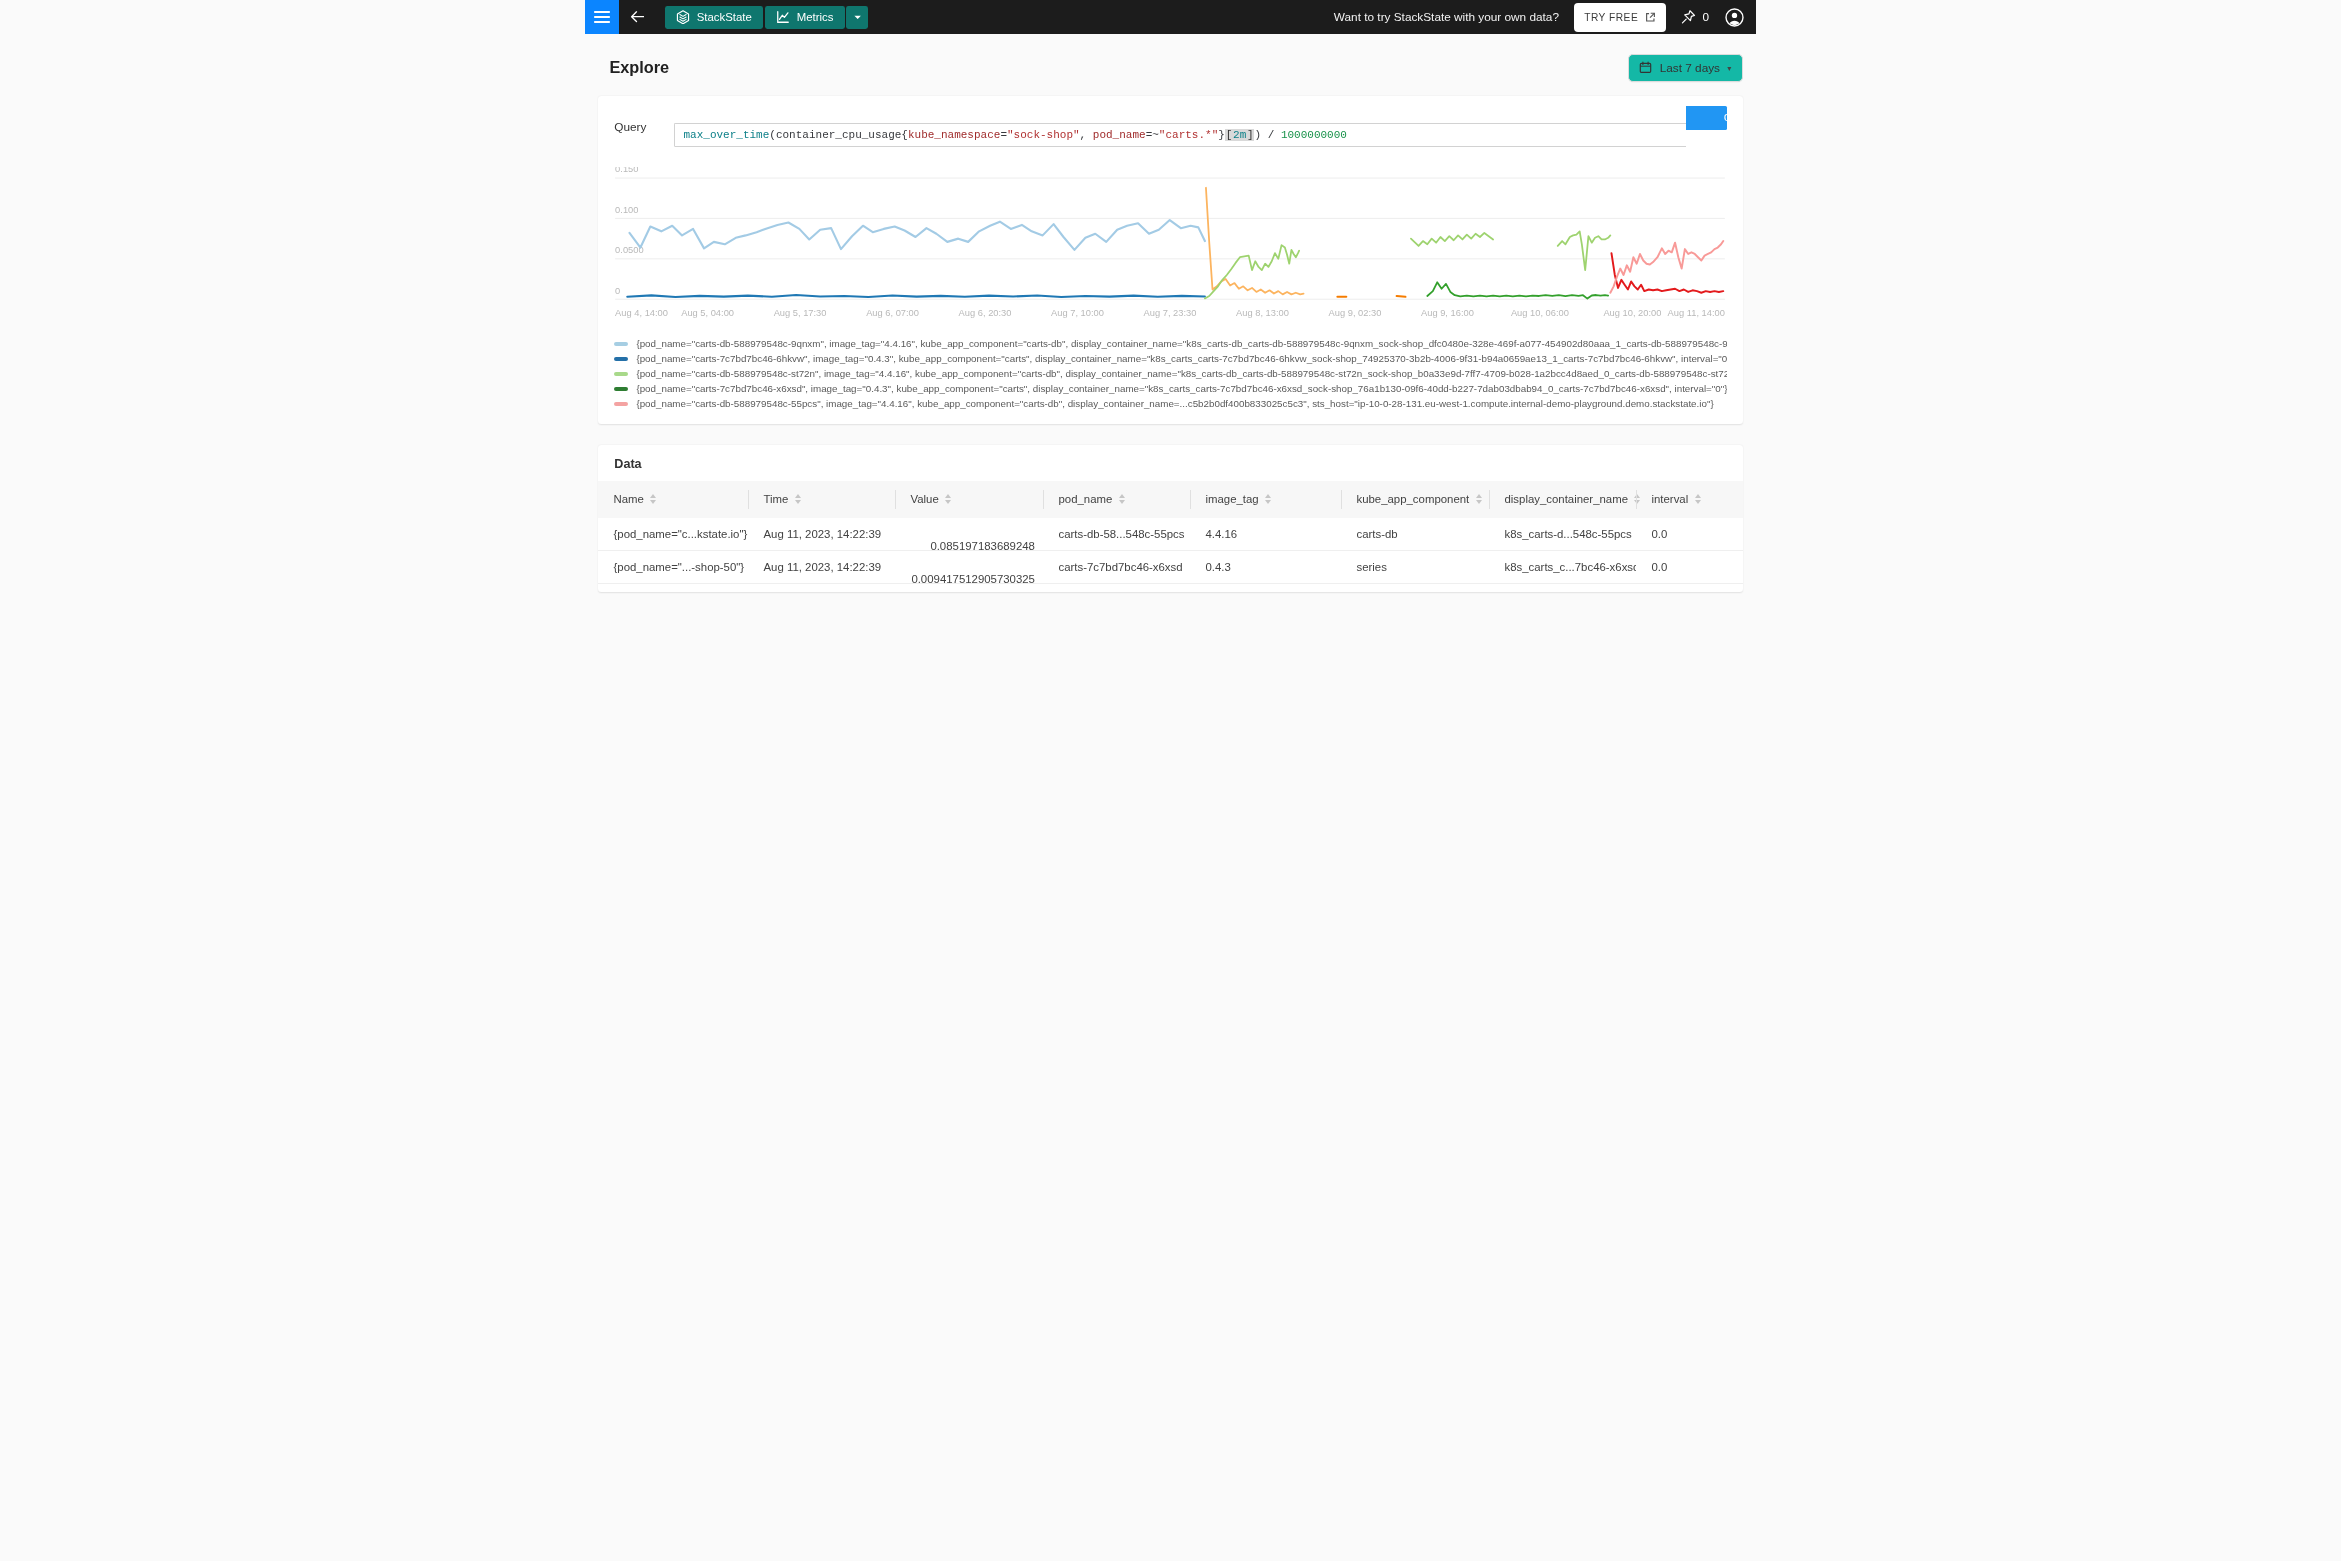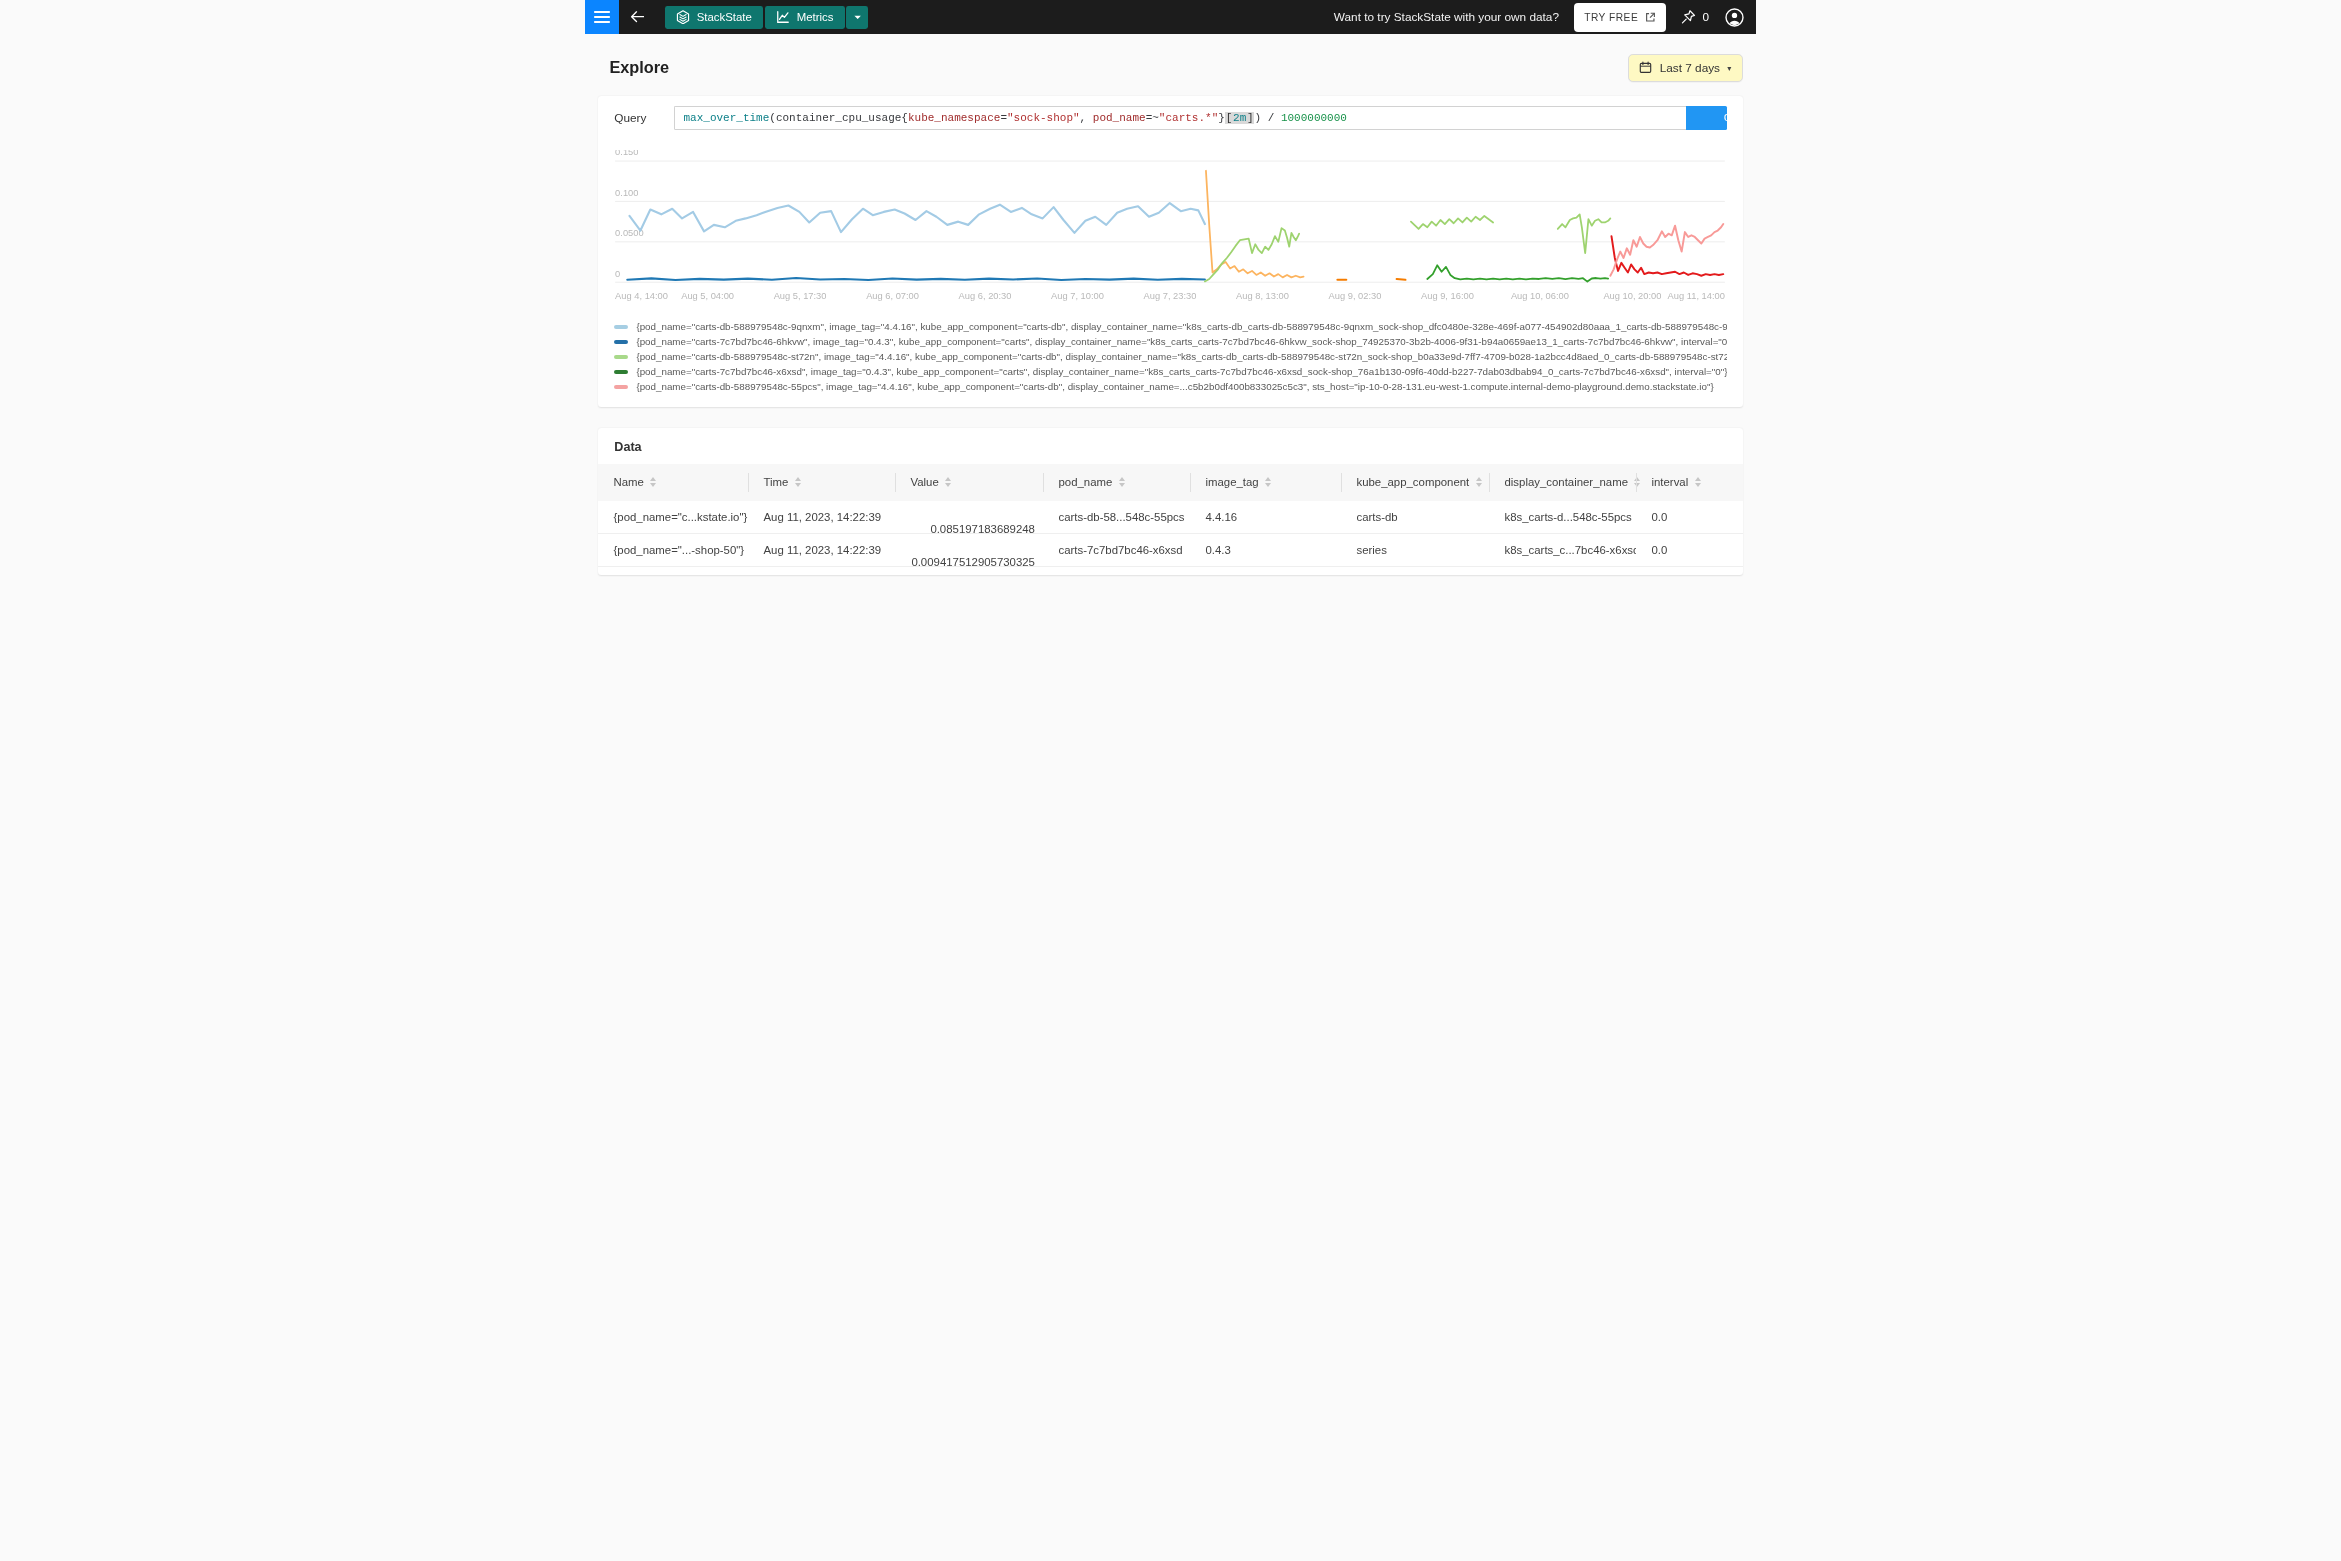--- a/index.html
+++ b/index.html
@@ -20,37 +20,37 @@
   .nav-right { margin-left:auto; display:flex; align-items:center; gap:14.6px; padding-right:11.4px; }
   .promo-text { color:#f2f2f2; font-size:11.8px; }
   .try-free { height:29px; background:#fff; color:#3c3c3c; border:none; border-radius:4px; font-size:10.2px;
               letter-spacing:0.5px; display:flex; align-items:center; gap:6.5px; padding:0 10.6px; cursor:pointer; }
   .pin-wrap { display:flex; align-items:center; gap:5.7px; color:#fff; font-size:11.8px; cursor:pointer; }
   .avatar-btn { background:none; border:none; cursor:pointer; display:flex; }
 
   
   .page-head { display:flex; align-items:center; justify-content:space-between; padding:19.5px 13px 14.6px 24.4px; }
   .page-title { font-size:16.3px; font-weight:bold; color:#212121; }
-  .range-btn { height:28px; background:#fef9c3; border:0.8px solid #dcdcdc; border-radius:4.9px; display:flex;
+  .range-btn { height:28px; background:#14b8a6; border:0.8px solid #dcdcdc; border-radius:4.9px; display:flex;
                align-items:center; gap:7.3px; padding:0 10.6px; font-size:11.8px; color:#333; cursor:pointer;
                box-shadow:0 0.8px 0.8px rgba(0,0,0,.03);margin-left:13px; }
   .range-btn .chev { font-size:8.1px; color:#444; }
 
   
   .card { background:#fff; border-radius:3.3px; box-shadow:0 0.8px 1.6px rgba(0,0,0,.10); margin:0 13px; }
   .card.query-card { padding:9.8px 16.3px 13px 16.3px; }
   .card.data-card { margin-top:21px; padding:11.4px 0 8.1px 0; }
 
   
   .query-row { display:flex; align-items:center; }
   .query-label { width:52px; font-size:11.8px; color:#333; }
   .query-box { flex:1; display:flex; margin-left:8.1px; }
   .query-input { flex:1; height:24.4px; border:0.8px solid #d2d2d2; border-right:none; border-radius:1.6px 0 0 1.6px;
                  background:#fff; display:flex; align-items:center; padding:0 8.1px; overflow:hidden;
-                 font-family:"Liberation Mono","DejaVu Sans Mono",monospace; font-size:11px; white-space:pre; cursor:text; }
+                 font-family:"Liberation Mono","DejaVu Sans Mono",monospace; font-size:11px; white-space:pre; cursor:text;margin-top:17px; }
   .go-btn { width:41px; height:24.4px; border:none; border-radius:0 1.6px 1.6px 0; background:#2196f3; color:#fff;
             font-size:11px; font-family:"Liberation Mono","DejaVu Sans Mono",monospace; cursor:pointer;padding-left:38px; }
   .tk-fn { color:#0d8089; } .tk-pl { color:#37393d; } .tk-lb { color:#a02c2c; } .tk-st { color:#b03030; }
   .tk-num { color:#18924a; } .tk-br { color:#333; background:#d9d9d9; padding:0 0.8px; }
   .tk-dur { color:#0d8089; background:#d9d9d9; }
 
   
   .chart-heading { margin-top:21px; font-size:12.6px; font-weight:bold; color:#333; }
   .chart-svg { display:block; margin-top:19.5px; }
   .legend { list-style:none; margin-top:10.6px; }

